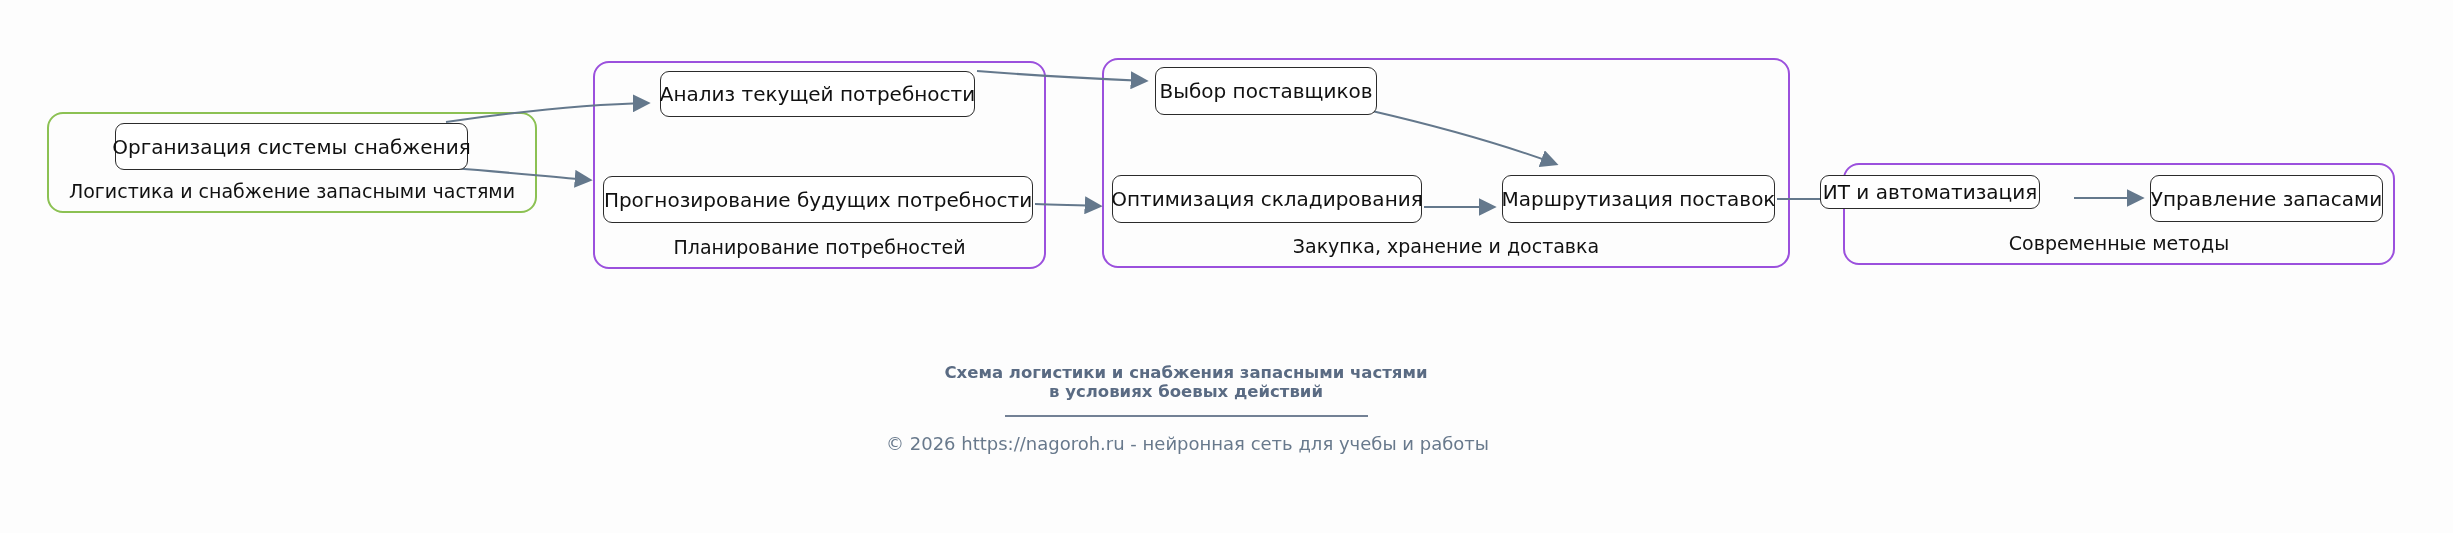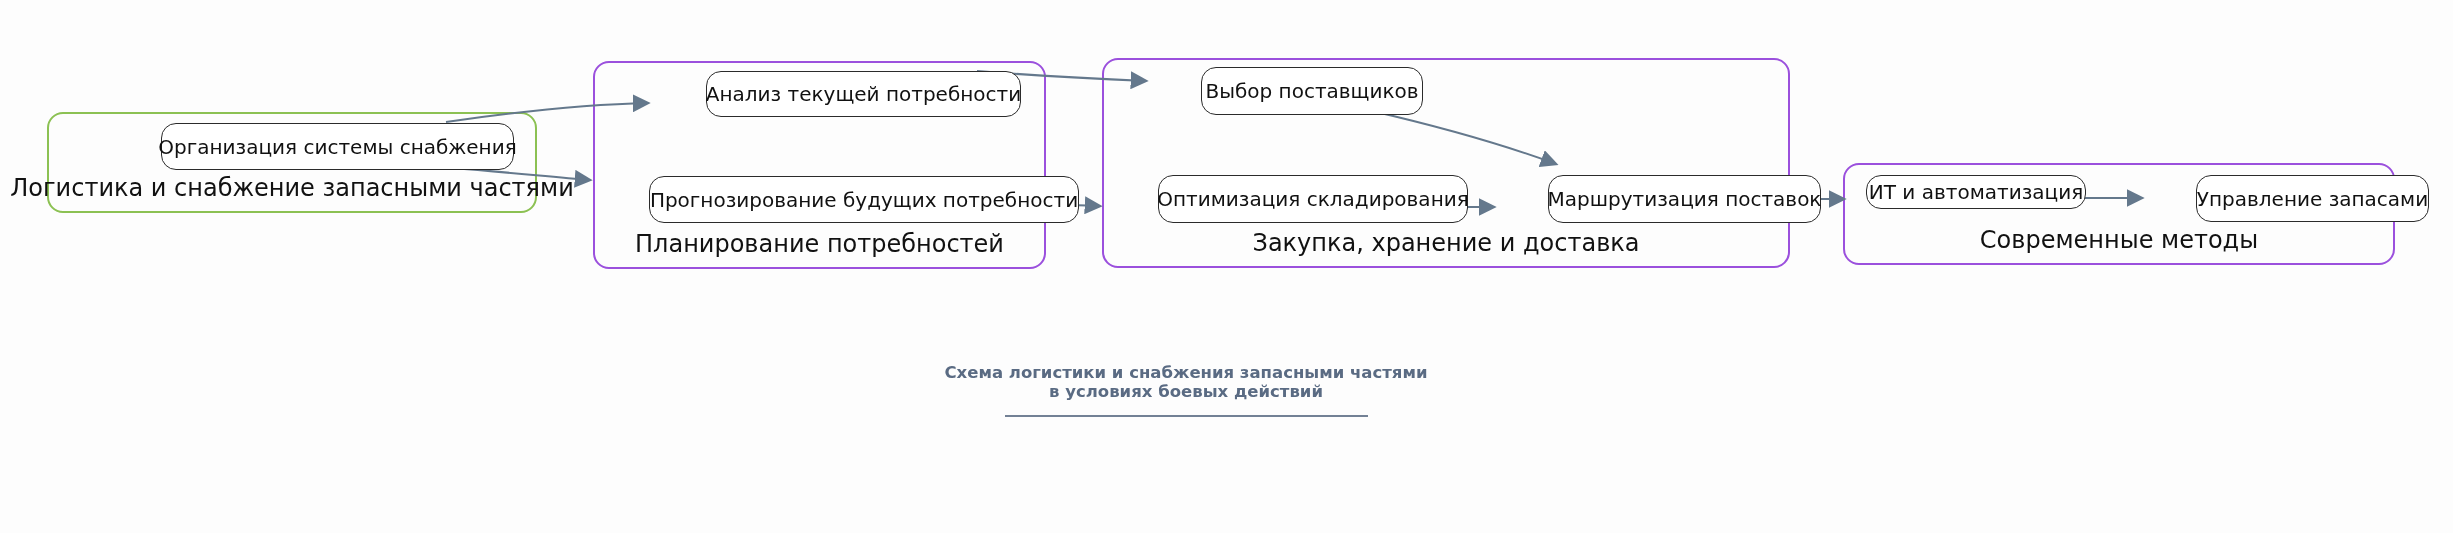--- a/index.html
+++ b/index.html
@@ -20,31 +20,31 @@
     font-family:"DejaVu Sans","Liberation Sans",sans-serif;
   }
   .group{
     position:absolute;z-index:1;box-sizing:border-box;
     border:2px solid var(--group-purple);border-radius:16px;
     display:flex;align-items:flex-end;justify-content:center;
     background:transparent;
   }
   .group.green{border-color:var(--group-green);}
   .group-label{
-    font-size:24px;color:var(--label);padding-bottom:9px;white-space:nowrap;
+    font-size:19px;color:var(--label);padding-bottom:9px;white-space:nowrap;
   }
   .edges{position:absolute;left:0;top:0;z-index:2;}
   .edge{stroke:var(--edge);stroke-width:2;fill:none;}
   .arrowhead-shape{fill:var(--edge);}
   .node{
     position:absolute;z-index:3;box-sizing:border-box;
     background:var(--node-fill);
-    border:1.6px solid var(--node-border);border-radius:15px;
+    border:1.6px solid var(--node-border);border-radius:9px;
     display:flex;align-items:center;justify-content:center;
-    font-size:20px;color:var(--label);white-space:nowrap;margin-left:46px;
+    font-size:20px;color:var(--label);white-space:nowrap;
   }
   .footer{
     position:absolute;left:886px;top:363px;width:600px;z-index:3;
     text-align:center;
   }
   .footer-title{
     font-size:16.5px;font-weight:bold;color:var(--footer-title);line-height:19px;
   }
   .footer-divider{
     width:363px;margin:14px auto 0 auto;border:0;
@@ -102,13 +102,14 @@
 <div class="node" style="left:1502px;top:175px;width:273px;height:48px">Маршрутизация поставок</div>
 
 <div class="node" style="left:1820px;top:175px;width:220px;height:34px">ИТ и автоматизация</div>
 
 <div class="node" style="left:2150px;top:175px;width:233px;height:47px">Управление запасами</div>
 
 <div class="footer">
   <div class="footer-title">Схема логистики и снабжения запасными частями</div>
   <div class="footer-title">в условиях боевых действий</div>
   <div class="footer-divider"></div>
+  <div class="footer-copyright">© 2026 https://nagoroh.ru - нейронная сеть для учебы и работы</div>
 </div>
 
 </body></html>

